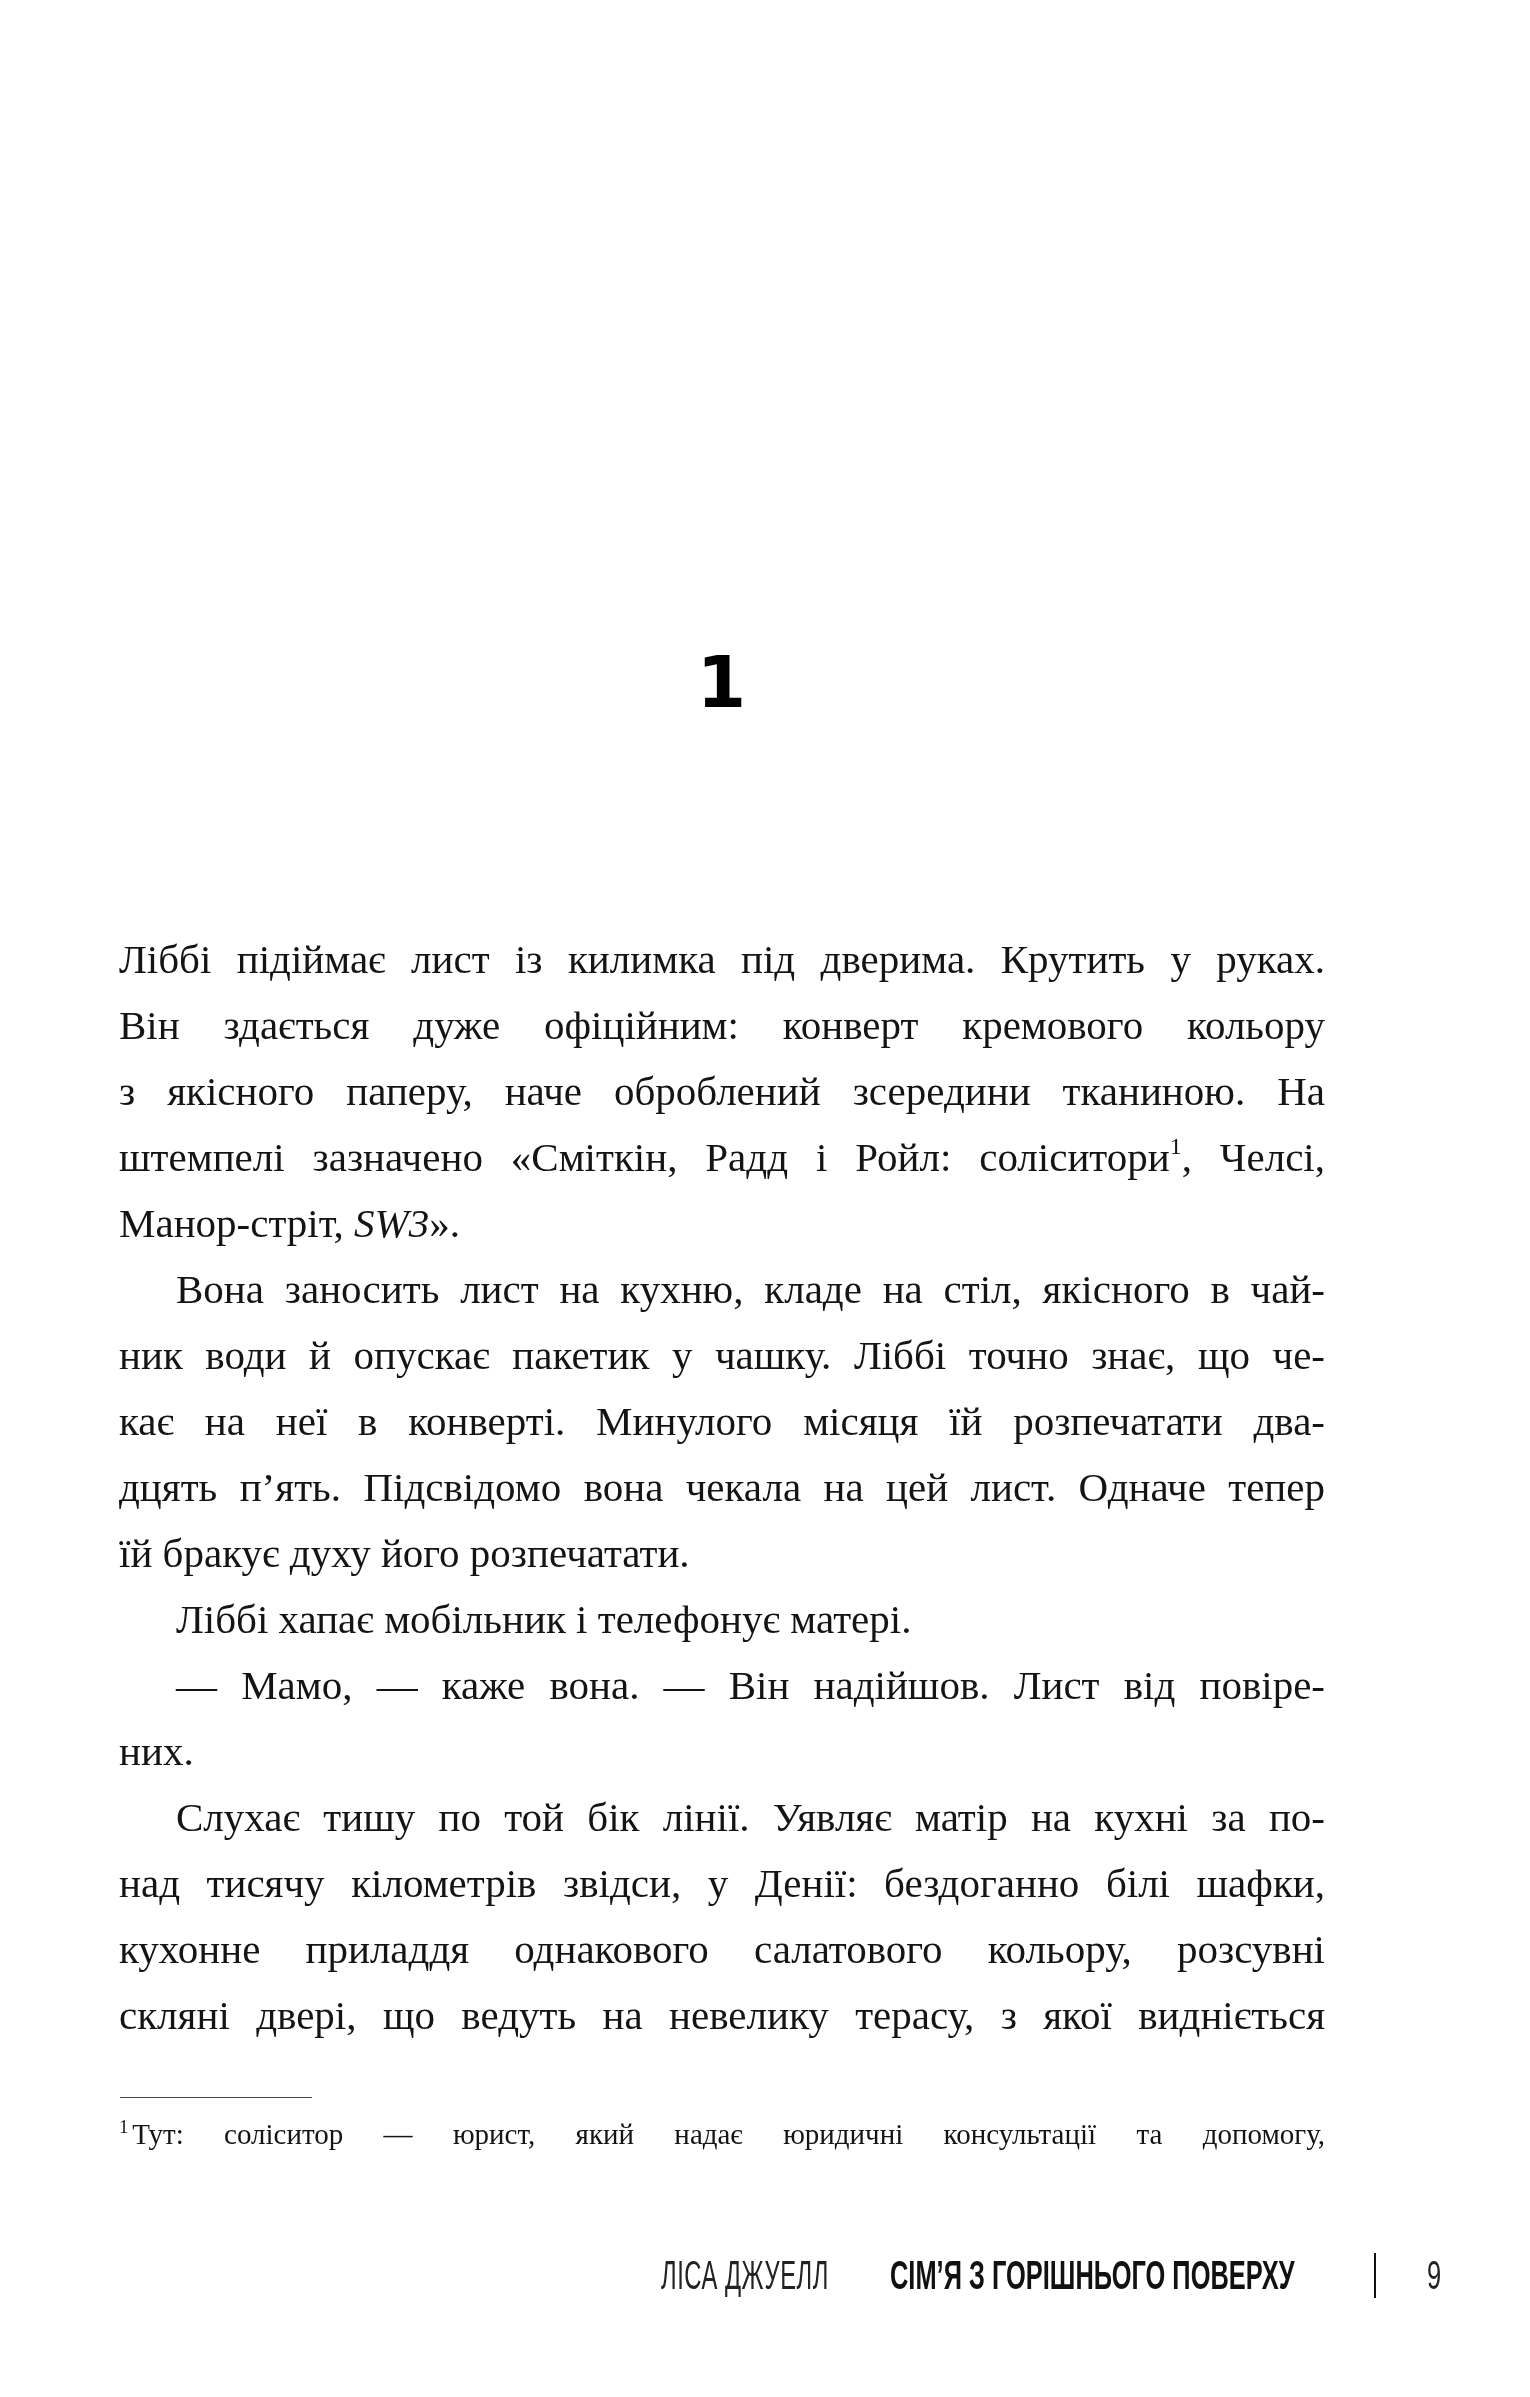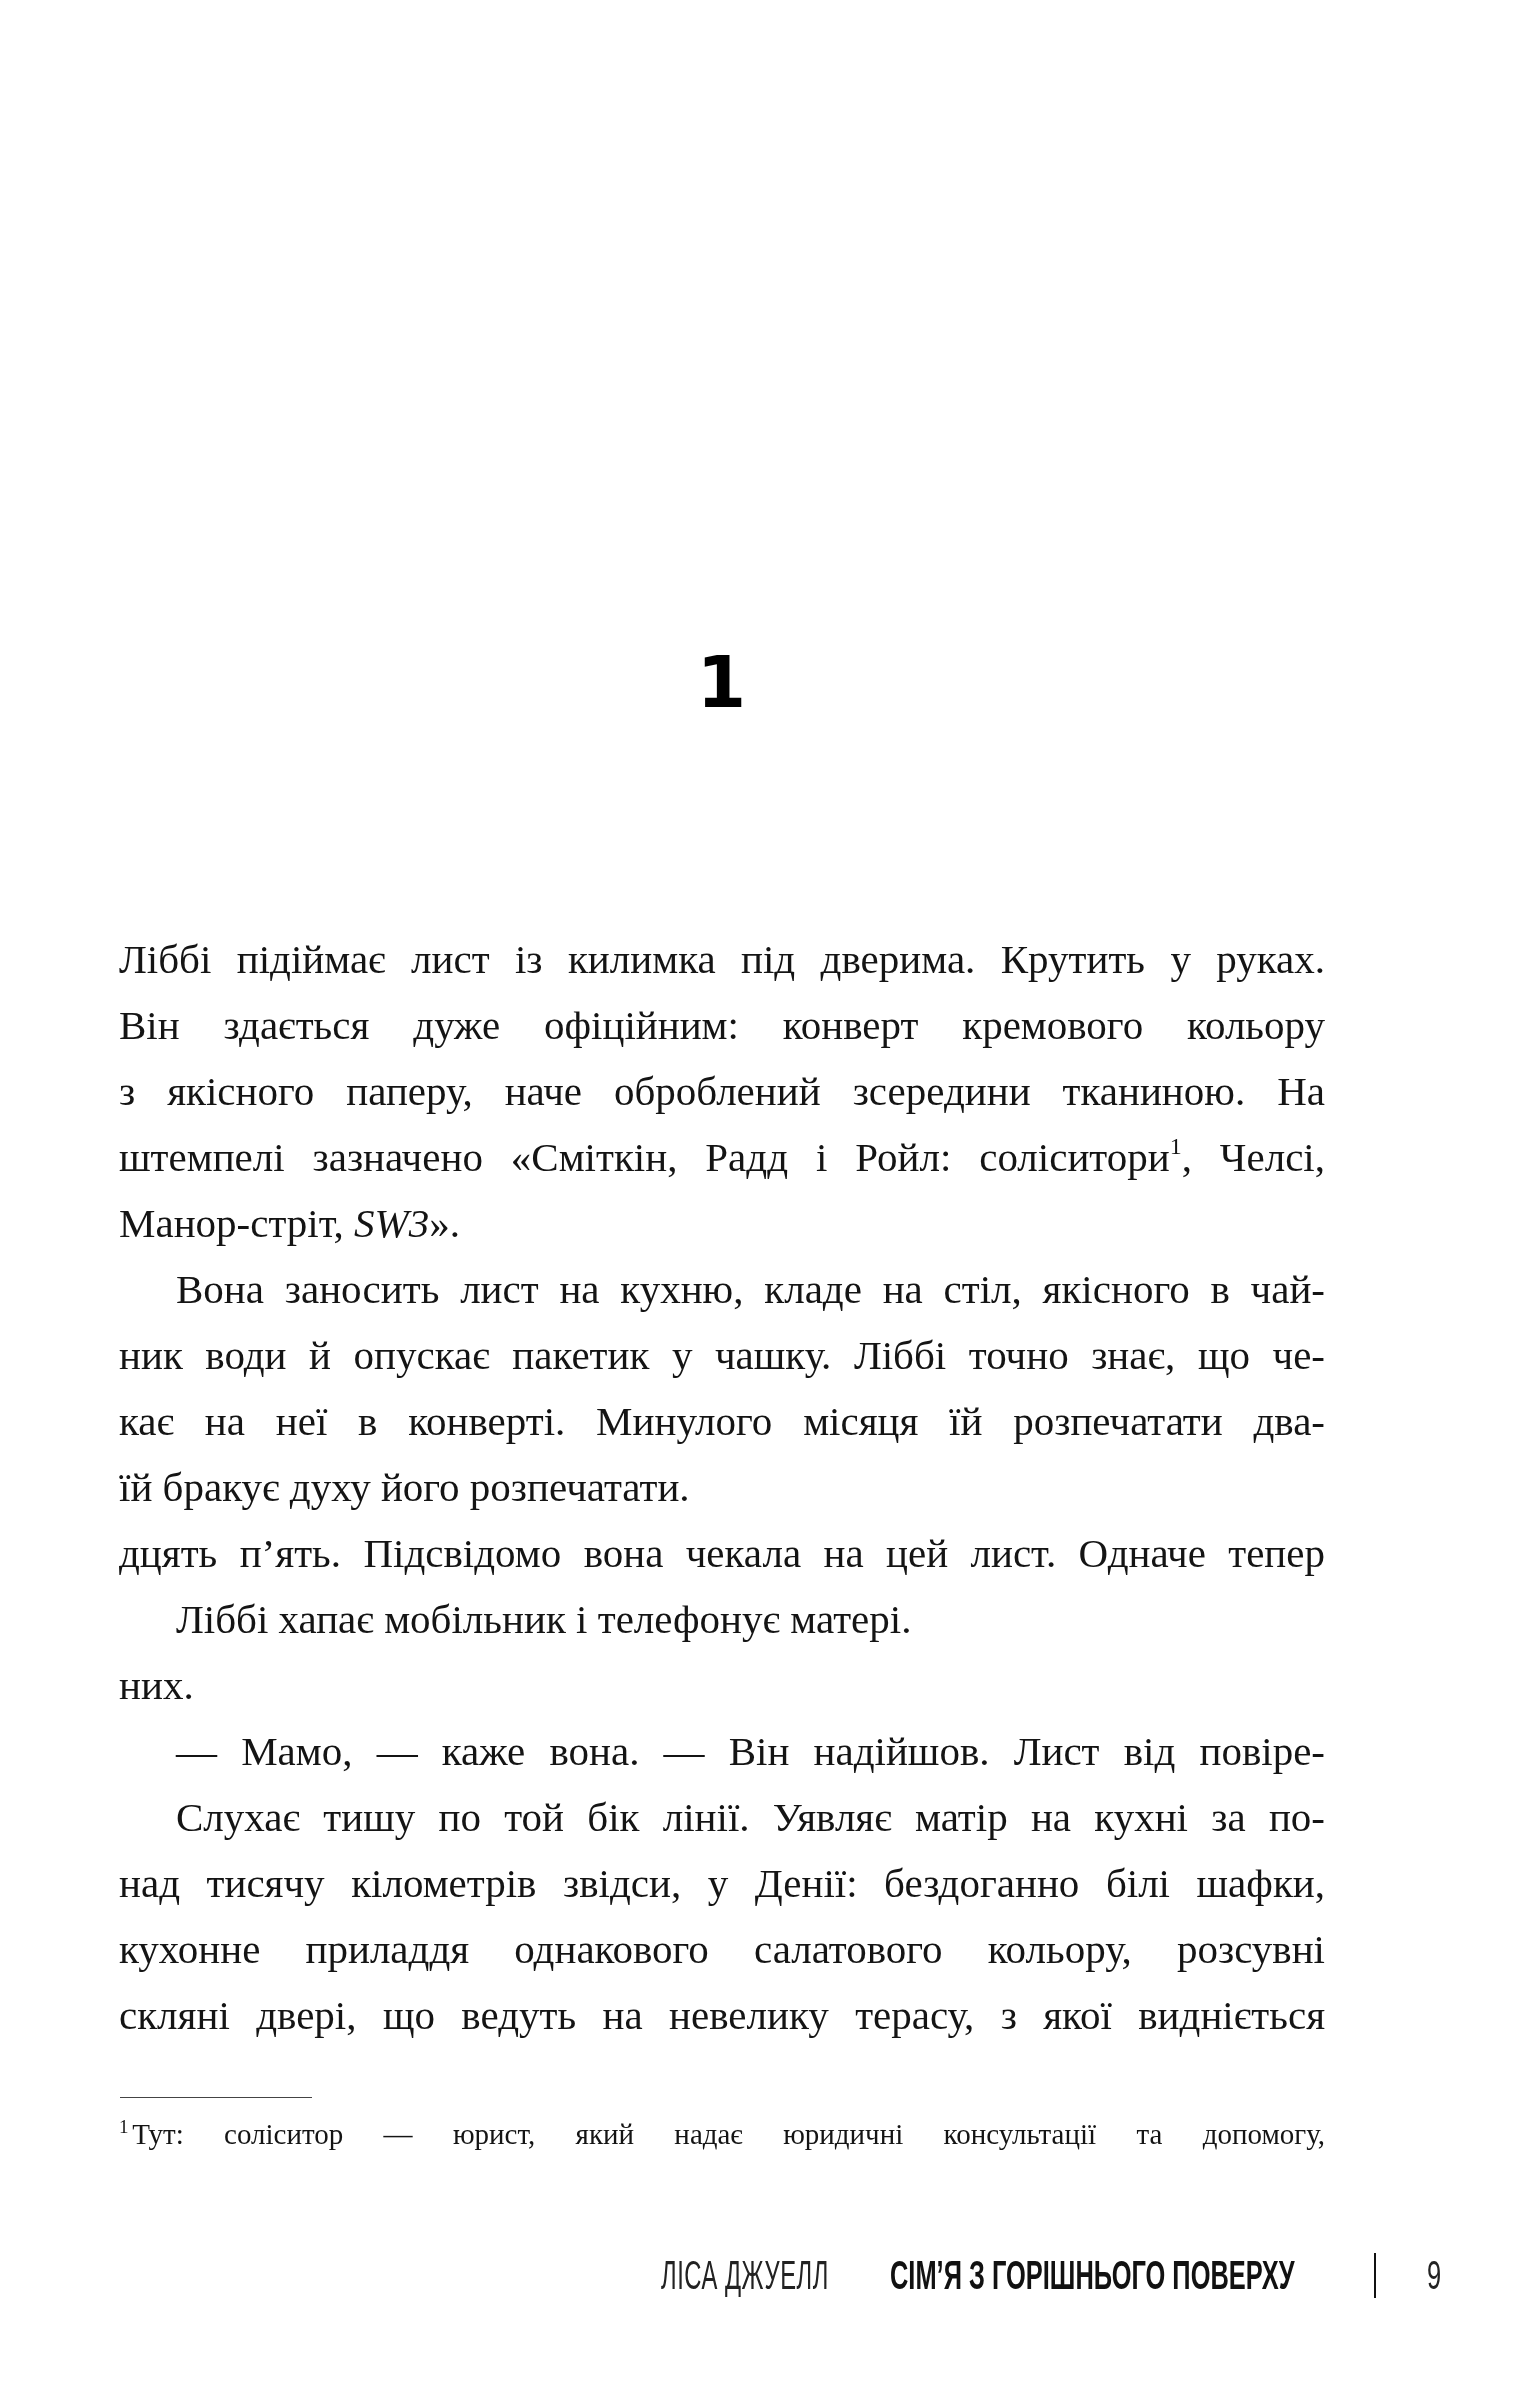--- a/index.html
+++ b/index.html
@@ -150,25 +150,25 @@
 
   <div class="body-text">
     <span class="line" style="display: block;">Ліббі підіймає лист із килимка під дверима. Крутить у руках.</span>
     <span class="line" style="display: block;">Він здається дуже офіційним: конверт кремового кольору</span>
     <span class="line" style="display: block;">з якісного паперу, наче оброблений зсередини тканиною. На</span>
     <span class="line" style="display: block;"><span>штемпелі зазначено «Сміткін, Радд і Ройл: соліситори</span><sup>1</sup><span>, Челсі,</span></span>
     <span class="line last" style="display: block;"><span>Манор-стріт, </span><span class="it">SW3</span><span>».</span></span>
     <span class="line indent" style="display: block;">Вона заносить лист на кухню, кладе на стіл, якісного в чай-</span>
     <span class="line" style="display: block;">ник води й опускає пакетик у чашку. Ліббі точно знає, що че-</span>
     <span class="line" style="display: block;">кає на неї в конверті. Минулого місяця їй розпечатати два-</span>
+    <span class="line" style="display: block;">дцять п’ять. Підсвідомо вона чекала на цей лист. Одначе тепер</span>
     <span class="line last" style="display: block;">їй бракує духу його розпечатати.</span>
-    <span class="line" style="display: block;">дцять п’ять. Підсвідомо вона чекала на цей лист. Одначе тепер</span>
     <span class="line indent last" style="display: block;">Ліббі хапає мобільник і телефонує матері.</span>
+    <span class="line indent" style="display: block;">— Мамо, — каже вона. — Він надійшов. Лист від повіре-</span>
     <span class="line last" style="display: block;">них.</span>
-    <span class="line indent" style="display: block;">— Мамо, — каже вона. — Він надійшов. Лист від повіре-</span>
     <span class="line indent" style="display: block;">Слухає тишу по той бік лінії. Уявляє матір на кухні за по-</span>
     <span class="line" style="display: block;">над тисячу кілометрів звідси, у Денії: бездоганно білі шафки,</span>
     <span class="line" style="display: block;">кухонне приладдя однакового салатового кольору, розсувні</span>
     <span class="line" style="display: block;">скляні двері, що ведуть на невелику терасу, з якої видніється</span>
   </div>
 
   <div class="footnote-rule"></div>
 
   <div class="footnotes">
     <span class="fn-line" style="display: block;"><sup>1</sup><span>Тут: соліситор — юрист, який надає юридичні консультації та допомогу,</span></span>

